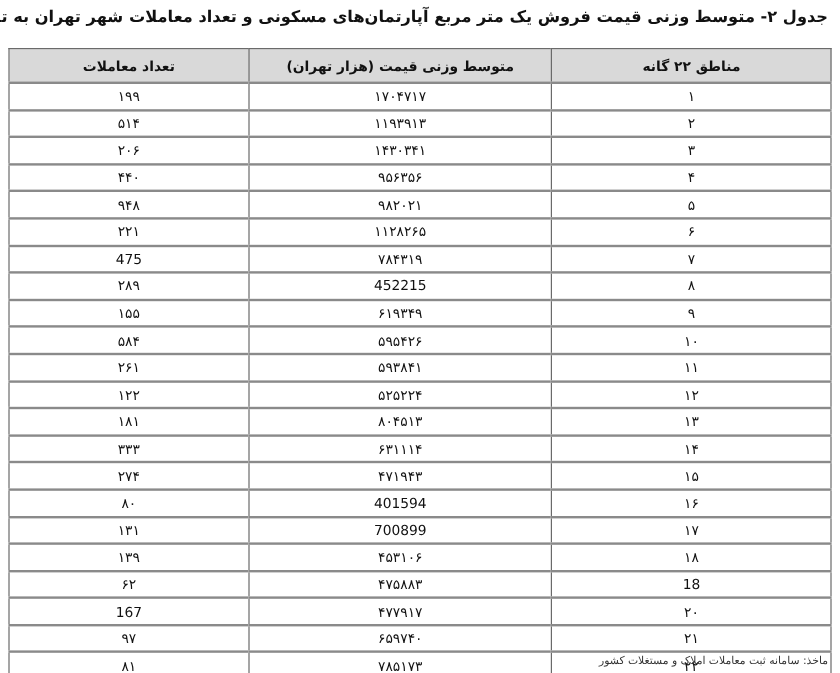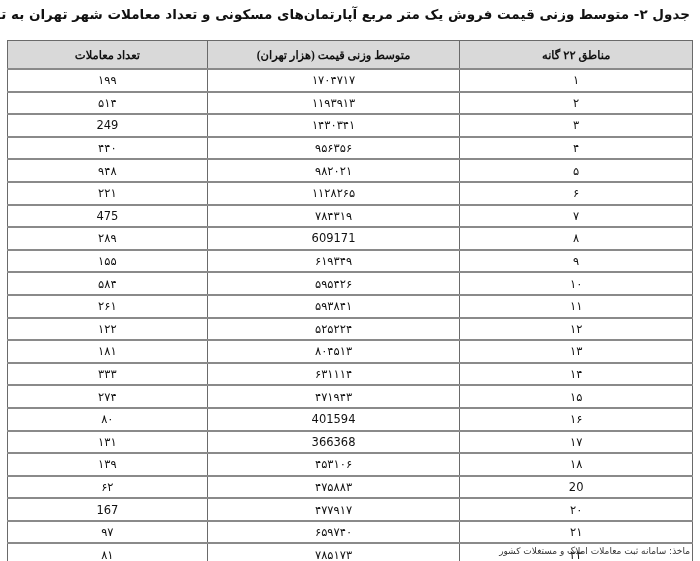--- a/index.html
+++ b/index.html
@@ -11,21 +11,21 @@
     white-space: nowrap; color: #111;
   }
   table.main {
     position: absolute; top: 40px; left: 7px; width: 686px;
     border-collapse: collapse; direction: rtl;
     font-family: "DejaVu Sans", sans-serif; font-size: 11.5px;
   }
   table.main th, table.main td {
     border: 1px solid #6a6a6a; text-align: center; padding: 0; height: 20.6px; line-height: 20px;
   }
-  table.main th { background: #d9d9d9; font-weight: bold; height: 27px; font-size: 11.5px; font-family: Liberation Serif, serif; }
+  table.main th { background: #d9d9d9; font-weight: bold; height: 27px; font-size: 11.5px; }
   table.main td { border-top: 2px solid #8a8a8a; }
   col.c-region { width: 233px; }
   col.c-price { width: 253px; }
   col.c-count { width: 200px; }
   .source {
     position: absolute; top: 546px; right: 10px;
     direction: rtl; text-align: right; font-size: 9px; color: #333;
     font-family: "DejaVu Sans", sans-serif;
   }
 </style>
@@ -54,21 +54,21 @@
         <td>۱۹۹</td>
       </tr>
     <tr>
         <td>۲</td>
         <td>۱۱۹۳۹۱۳</td>
         <td>۵۱۴</td>
       </tr>
     <tr>
         <td>۳</td>
         <td>۱۴۳۰۳۴۱</td>
-        <td>249</td>
+        <td>۲۰۶</td>
       </tr>
     <tr>
         <td>۴</td>
         <td>۹۵۶۳۵۶</td>
         <td>۴۴۰</td>
       </tr>
     <tr>
         <td>۵</td>
         <td>۹۸۲۰۲۱</td>
         <td>۹۴۸</td>
@@ -78,21 +78,21 @@
         <td>۱۱۲۸۲۶۵</td>
         <td>۲۲۱</td>
       </tr>
     <tr>
         <td>۷</td>
         <td>۷۸۴۳۱۹</td>
         <td>475</td>
       </tr>
     <tr>
         <td>۸</td>
-        <td>609171</td>
+        <td>452215</td>
         <td>۲۸۹</td>
       </tr>
     <tr>
         <td>۹</td>
         <td>۶۱۹۳۴۹</td>
         <td>۱۵۵</td>
       </tr>
     <tr>
         <td>۱۰</td>
         <td>۵۹۵۴۲۶</td>
@@ -123,30 +123,30 @@
         <td>۴۷۱۹۴۳</td>
         <td>۲۷۴</td>
       </tr>
     <tr>
         <td>۱۶</td>
         <td>401594</td>
         <td>۸۰</td>
       </tr>
     <tr>
         <td>۱۷</td>
-        <td>366368</td>
+        <td>700899</td>
         <td>۱۳۱</td>
       </tr>
     <tr>
         <td>۱۸</td>
         <td>۴۵۳۱۰۶</td>
         <td>۱۳۹</td>
       </tr>
     <tr>
-        <td>20</td>
+        <td>18</td>
         <td>۴۷۵۸۸۳</td>
         <td>۶۲</td>
       </tr>
     <tr>
         <td>۲۰</td>
         <td>۴۷۷۹۱۷</td>
         <td>167</td>
       </tr>
     <tr>
         <td>۲۱</td>

